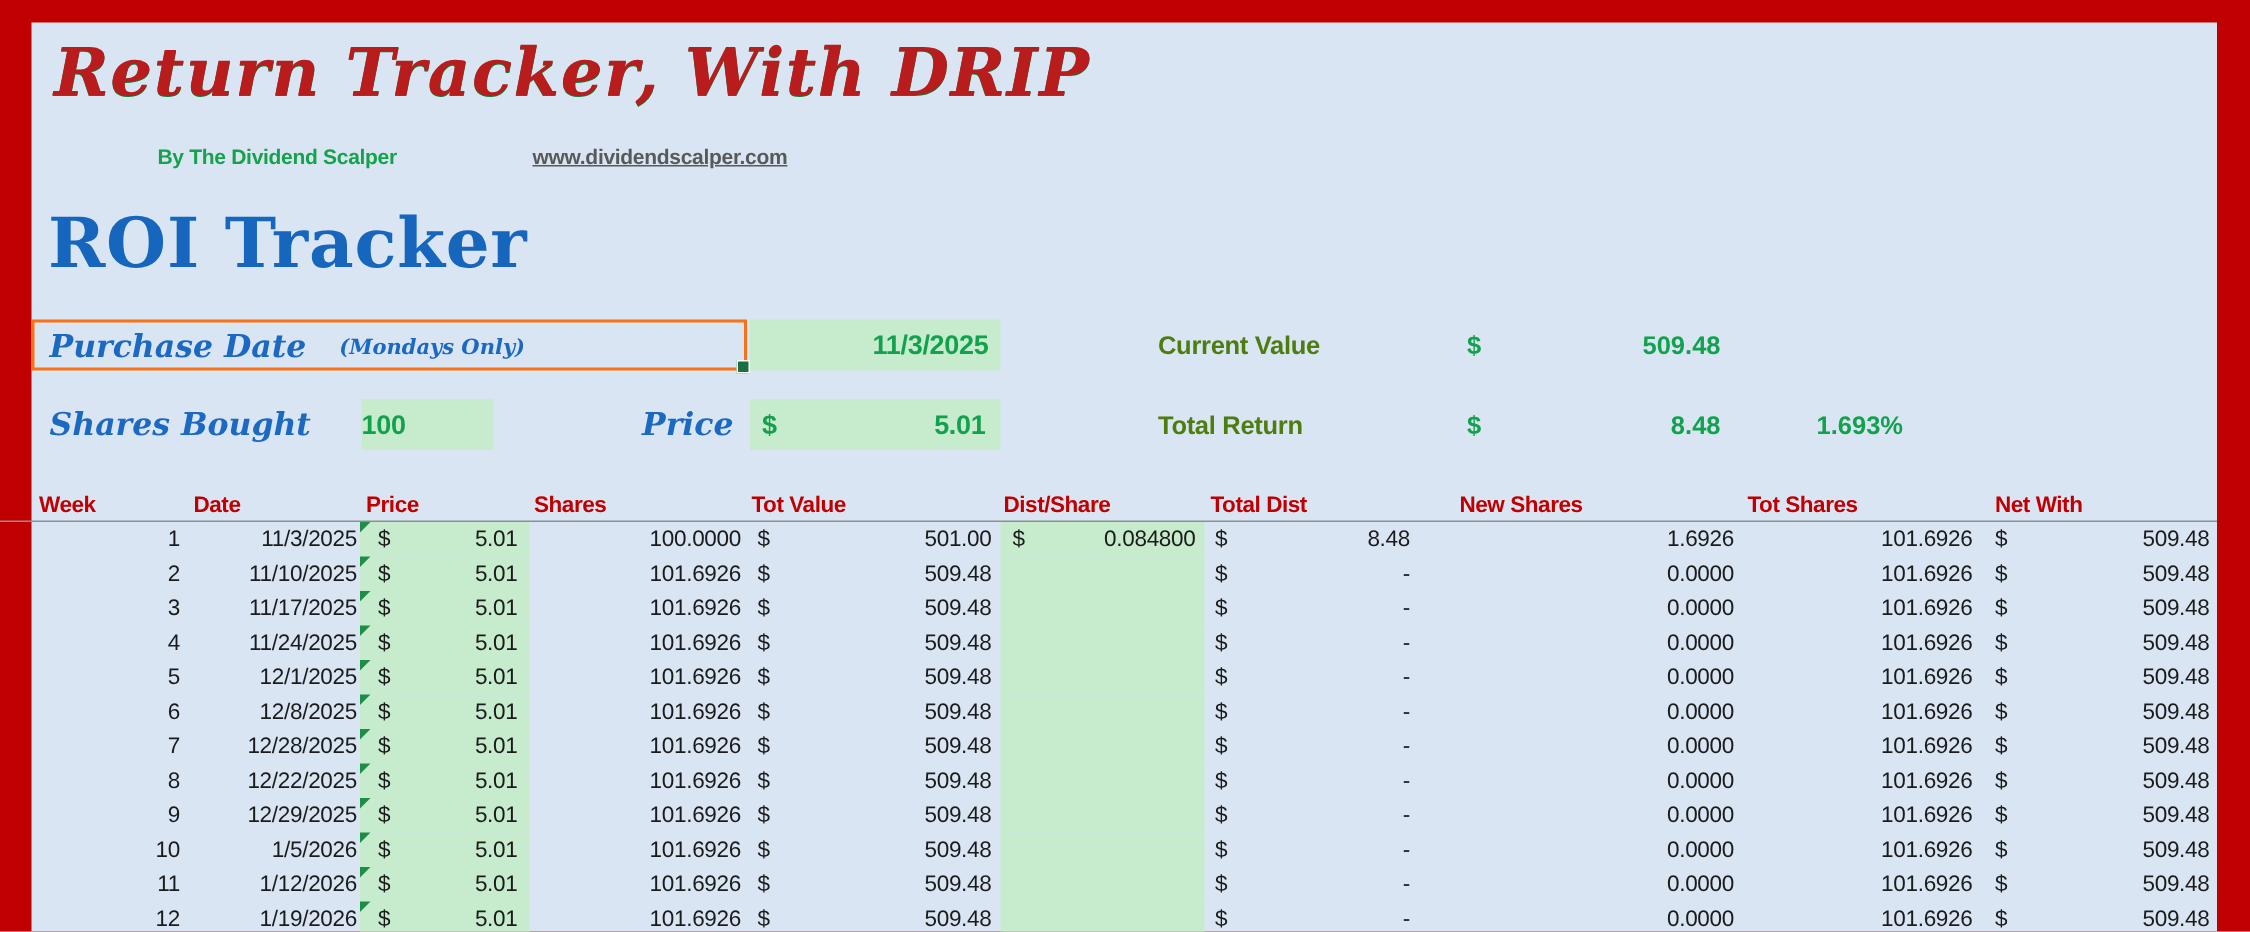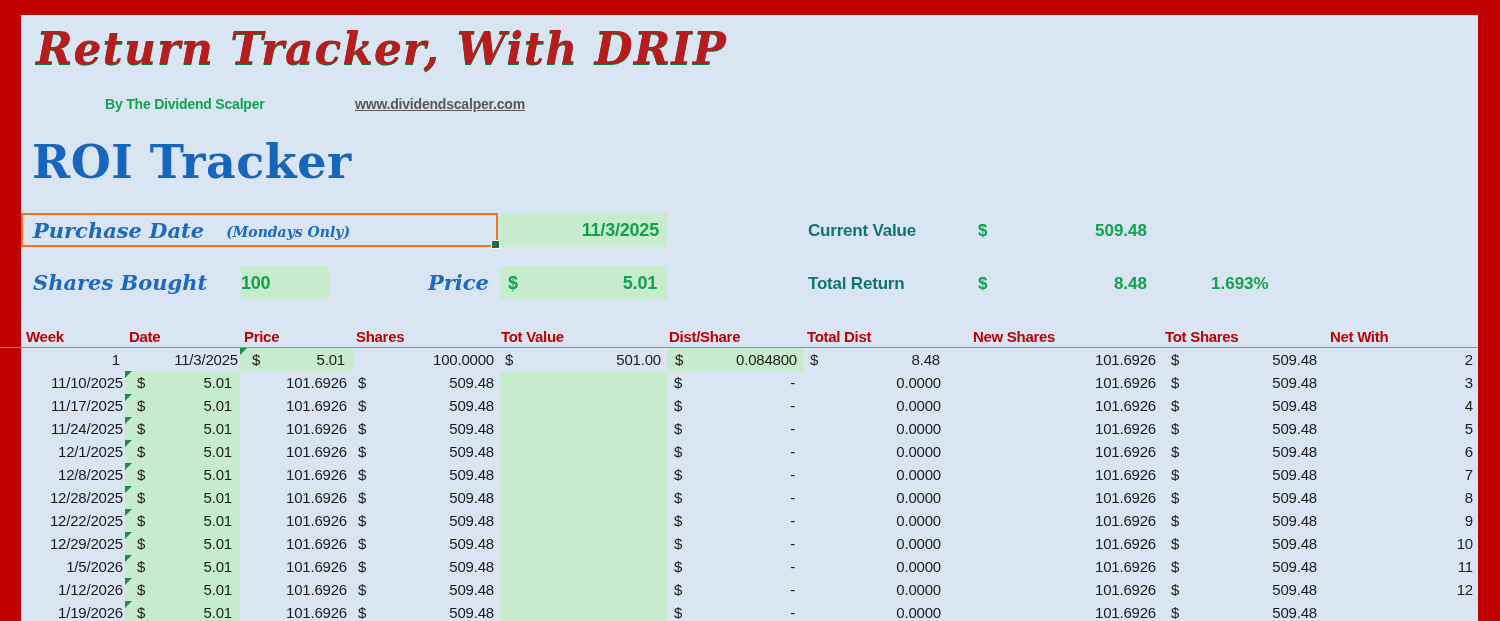--- a/index.html
+++ b/index.html
@@ -27,21 +27,21 @@
   .cell-green{background:#C6EBCD;display:flex;align-items:center;box-sizing:border-box;}
   .date-cell{position:absolute;left:479px;top:198px;width:167px;height:34px;justify-content:flex-end;padding-right:8px;}
   .green-val{font-size:18px;font-weight:bold;color:#12A24D;letter-spacing:-0.2px;}
   .shares-label{position:absolute;left:12px;top:255px;font-size:21px;}
   .shares-cell{position:absolute;left:220px;top:251px;width:88px;height:34px;justify-content:flex-start;padding-right:8px;}
   .price-label{position:absolute;left:407px;top:255px;font-size:21px;}
   .price-cell{position:absolute;left:479px;top:251px;width:167px;height:34px;justify-content:space-between;
               padding-left:8px;padding-right:10px;}
 
   
-  .sum-label{position:absolute;left:787px;font-size:17px;font-weight:bold;color:#0f766e;letter-spacing:-0.2px;}
+  .sum-label{position:absolute;left:751px;font-size:17px;font-weight:bold;color:#4d7c0f;letter-spacing:-0.2px;}
   .sum-cur{position:absolute;left:957px;font-size:17px;font-weight:bold;color:#12A24D;}
   .sum-val{position:absolute;left:940px;width:186px;text-align:right;font-size:17px;font-weight:bold;color:#12A24D;}
   .sum-pct{position:absolute;left:1190px;width:108px;text-align:left;font-size:17px;font-weight:bold;color:#12A24D;}
   .row-cv{top:206px;} .row-tr{top:259px;}
 
   
   .hdr-line{position:absolute;left:-21px;top:332px;width:1478px;height:1px;background:#8f8f8f;}
   .grid{position:absolute;left:0;top:310px;display:grid;
         grid-template-columns:104px 115px 113px 147px 167px 136px 145px 215px 159px 156px;
         grid-auto-rows:23px;}
@@ -119,20 +119,21 @@
           <span>501.00</span>
         </div>
         <div class="g cur green pl8 pr6">
           <span>$</span>
           <span>0.084800</span>
         </div>
         <div class="g cur pl7 pr8">
           <span>$</span>
           <span>8.48</span>
         </div>
+        <div class="g num pr7">1.6926</div>
         <div class="g num pr7">101.6926</div>
         <div class="g cur pl8 pr5">
           <span>$</span>
           <span>509.48</span>
         </div>
         <div class="g num pr5">2</div>
         <div class="g num pr2">11/10/2025</div>
         <div class="g cur green tri pl12 pr8">
           <span>$</span>
           <span>5.01</span>

